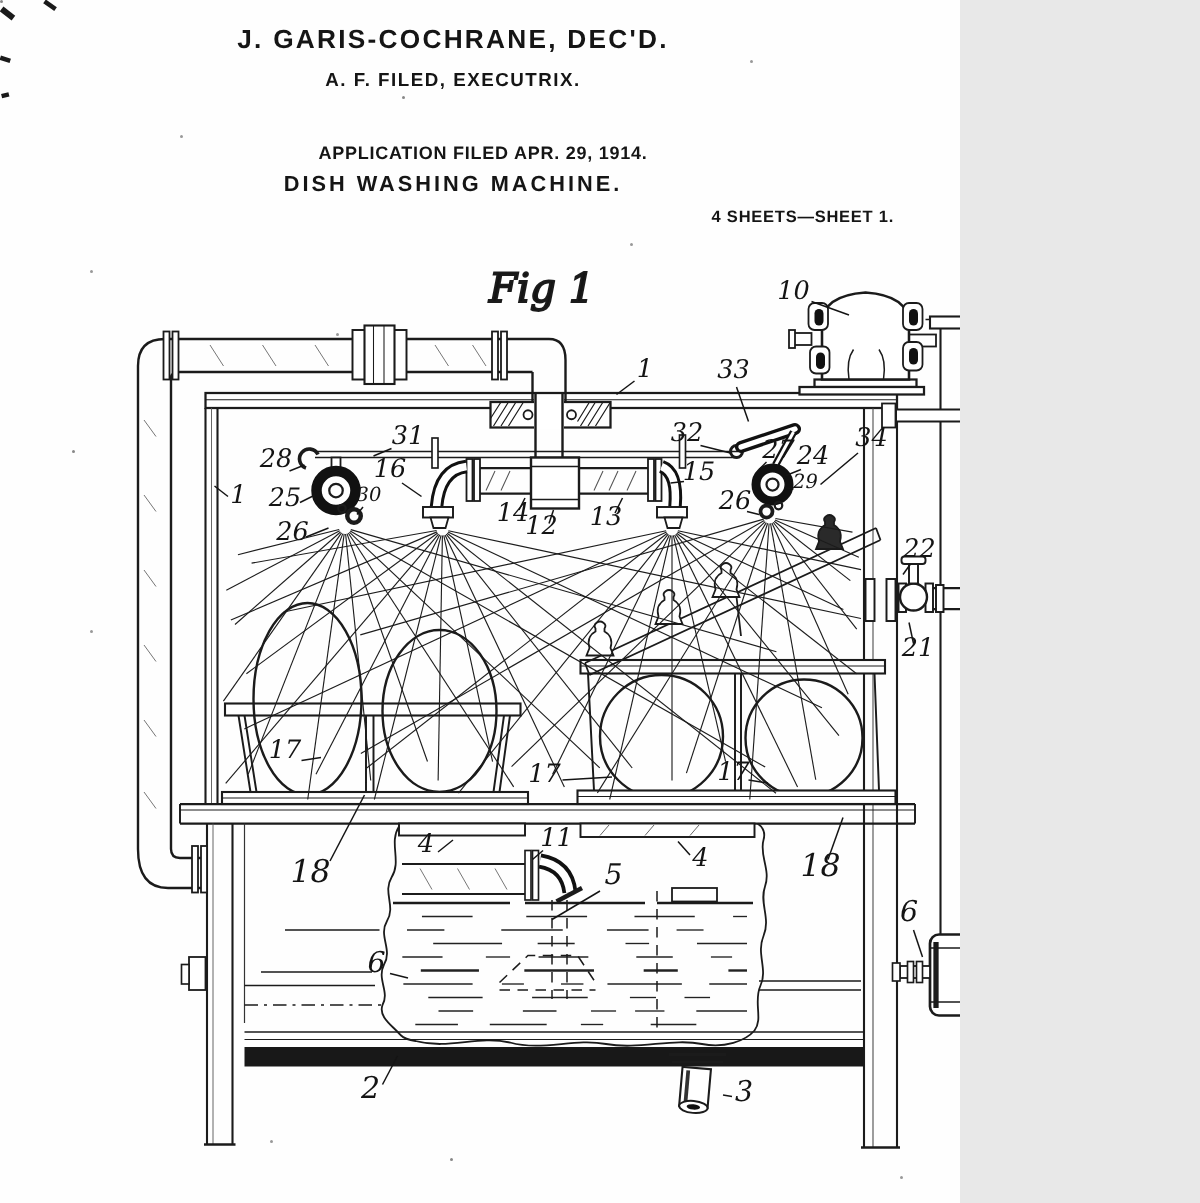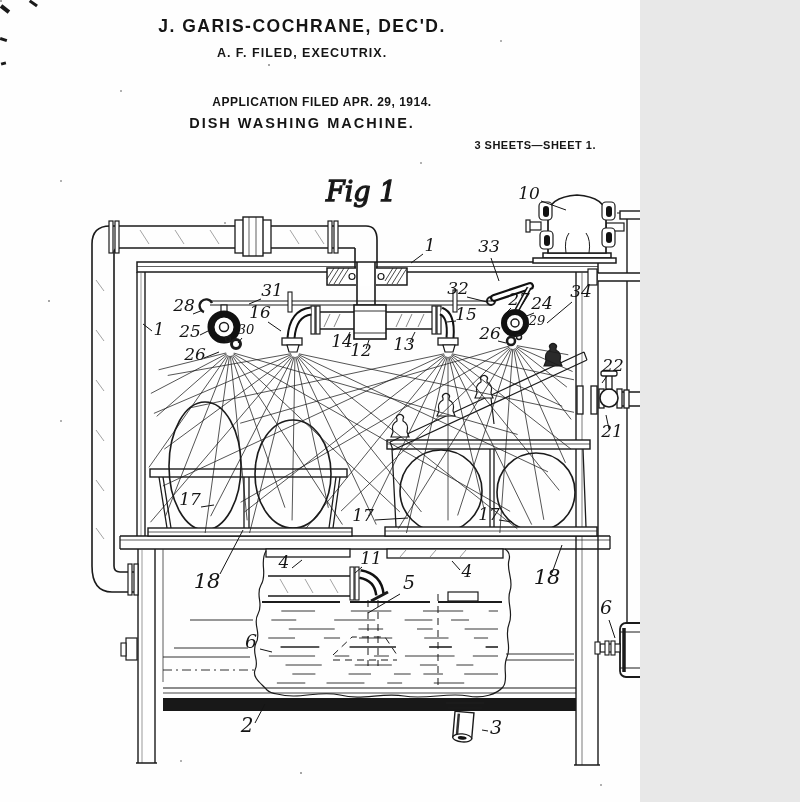--- a/index.html
+++ b/index.html
@@ -34,21 +34,21 @@
   <div class="speckles"></div>
   <div class="mark m1"></div>
   <div class="mark m2"></div>
   <div class="mark m3"></div>
   <div class="mark m4"></div>
 
   <div class="hdr hdr1">J. GARIS-COCHRANE, DEC'D.</div>
   <div class="hdr hdr2">A. F. FILED, EXECUTRIX.</div>
   <div class="hdr hdr3">DISH WASHING MACHINE.</div>
   <div class="hdr hdr4">APPLICATION FILED APR. 29, 1914.</div>
-  <div class="sheet">3 SHEETS—SHEET 1.</div>
+  <div class="sheet">4 SHEETS—SHEET 1.</div>
 
   <svg class="drawing" width="800" height="802" viewBox="0 0 800 802" fill="none" stroke="#1b1b1b" stroke-width="1.3">
     <defs>
       <g id="cup">
         <path d="M-9,0 L-7,-5 C-9,-12 -5,-15 -3,-16 L-3,-18 A3.5,3 0 1 1 3,-18 L3,-16 C5,-15 9,-12 7,-5 L9,0 Z"></path>
       </g>
     </defs>
 
     <g>
       <rect x="137" y="262" width="461" height="10" fill="#fff" stroke-width="1.5"></rect>

